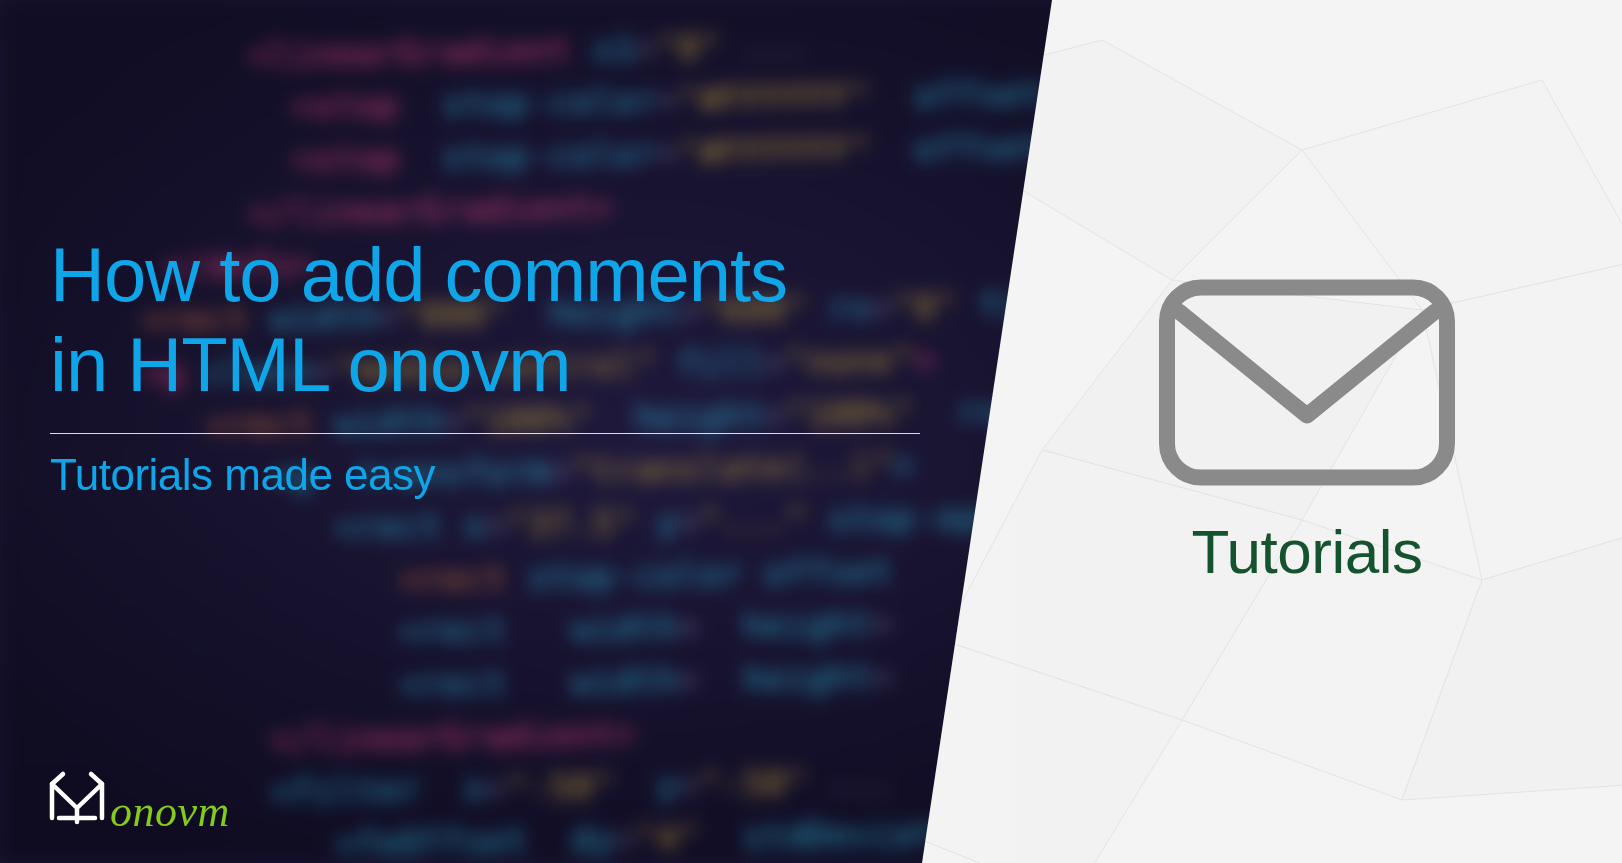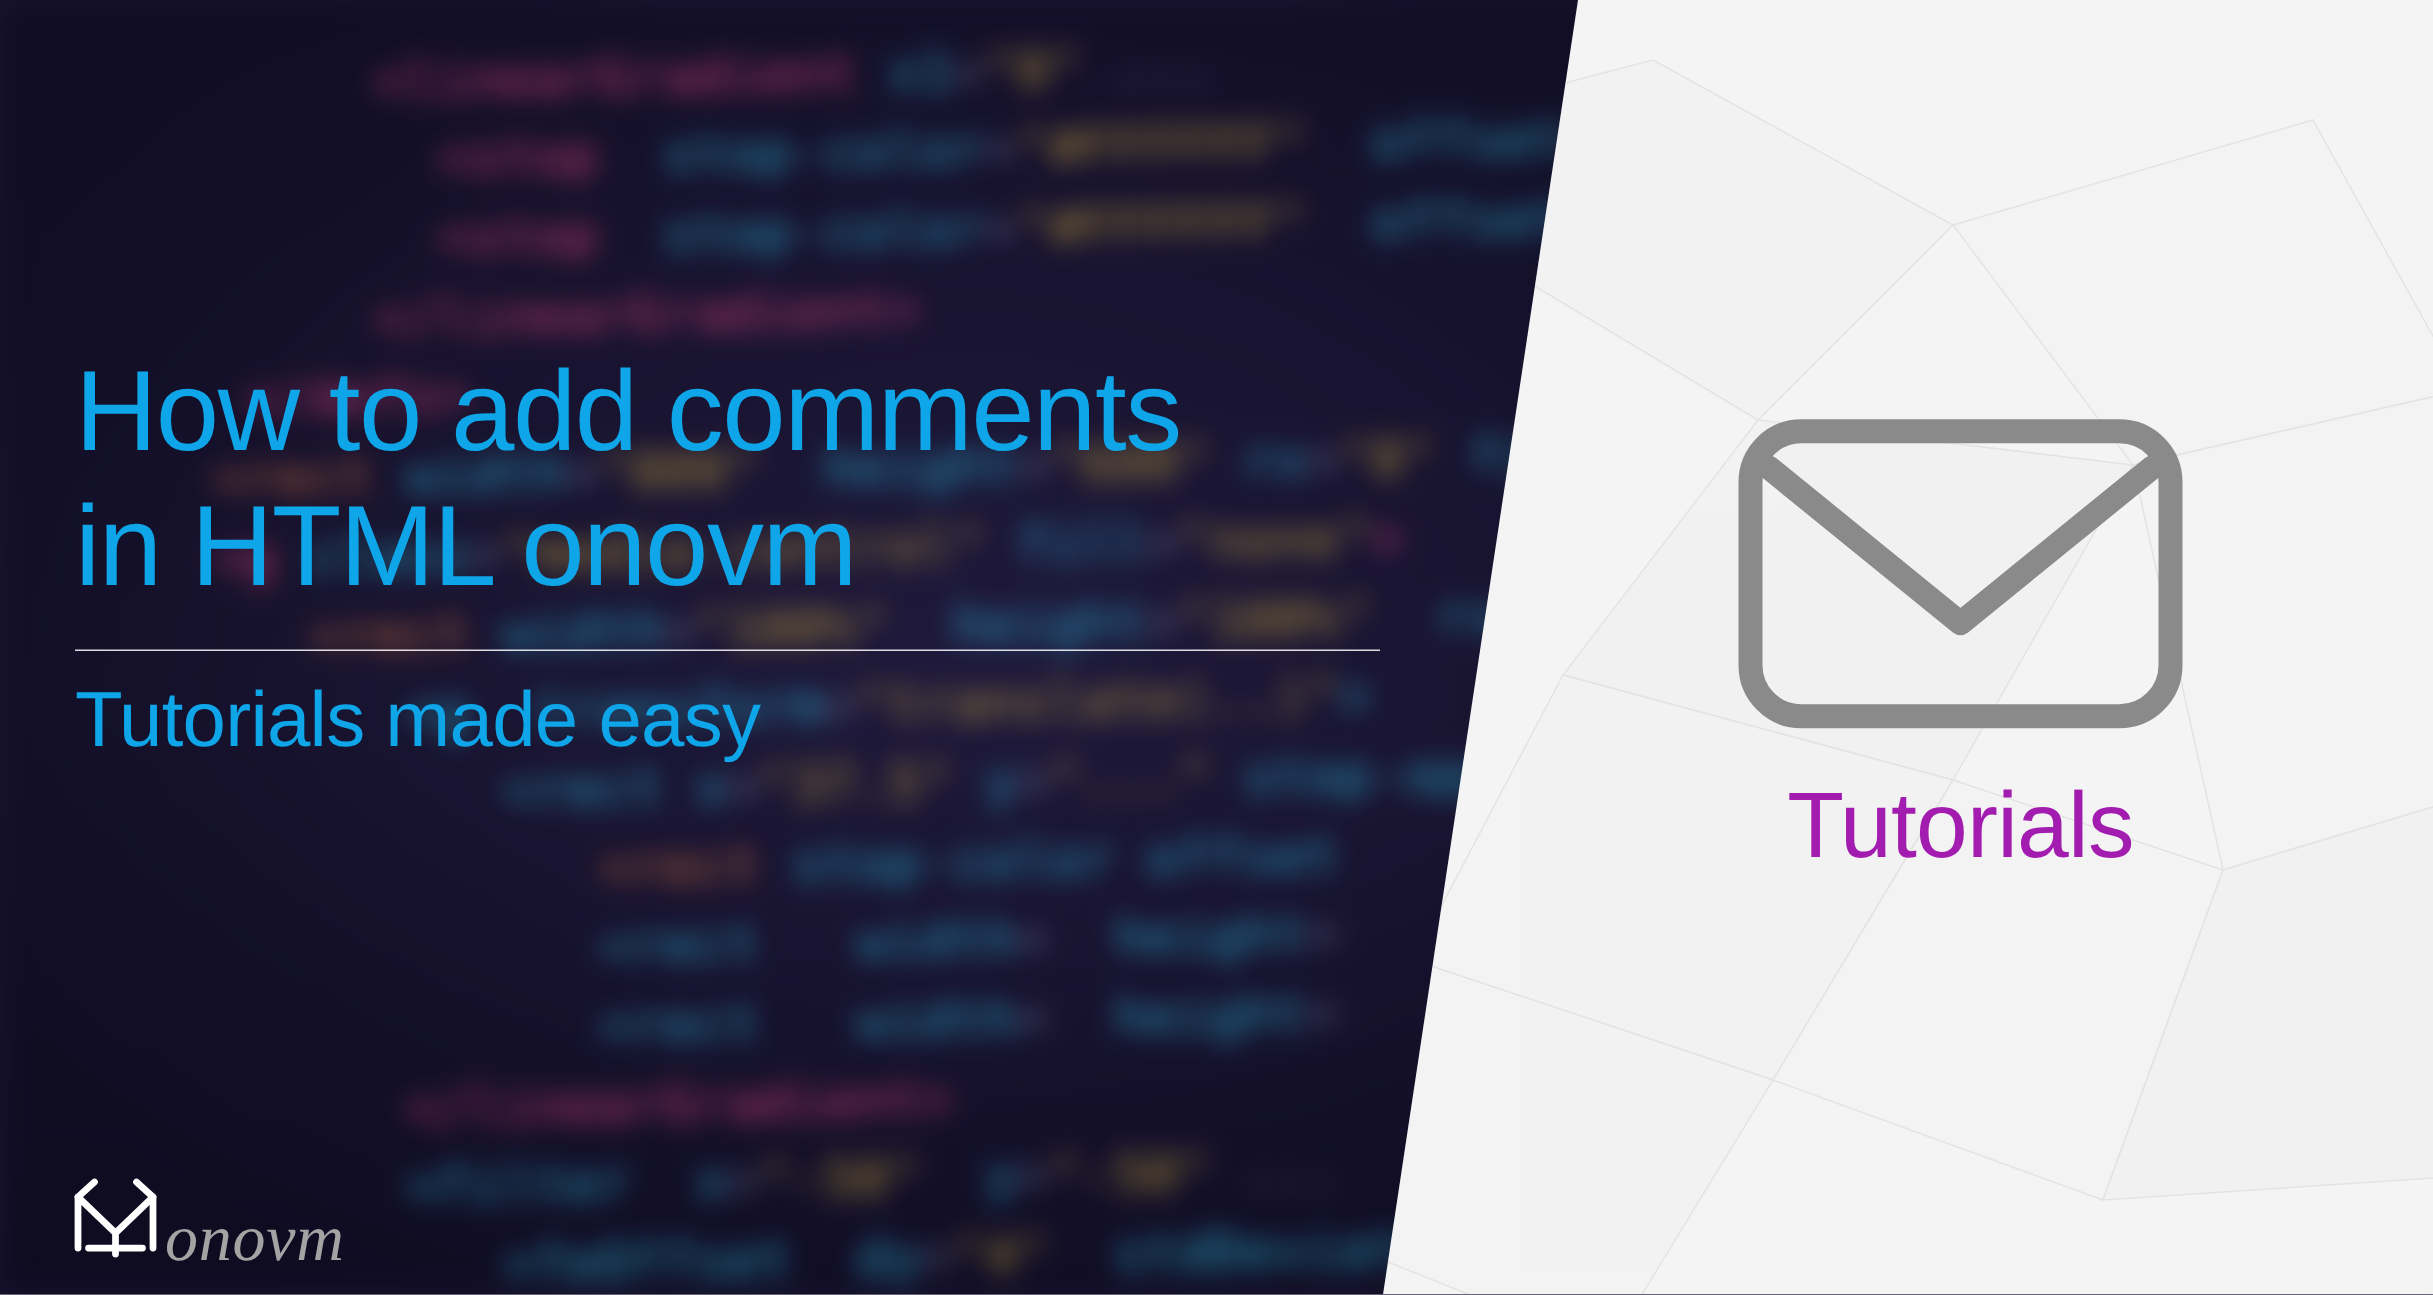--- a/index.html
+++ b/index.html
@@ -53,21 +53,21 @@
     transform: translate(-50%, -50%);
     display: flex;
     flex-direction: column;
     align-items: center;
     gap: 28px;
   }
   .envelope-icon { width: 300px; height: 210px; }
   .tutorials-label {
     font-size: 62px;
     font-weight: 500;
-    color: #a21caf;
+    color: #14532d;
     letter-spacing: -0.5px;
   }
   .left-content {
     position: absolute;
     left: 50px;
     top: 230px;
     color: #0ea5e9;
     width: 920px;
   }
   .main-title {
@@ -76,32 +76,32 @@
     line-height: 1.18;
     letter-spacing: -1px;
   }
   .divider {
     height: 1px;
     background: rgba(255,255,255,0.85);
     margin: 24px 0 16px 0;
     width: 870px;
   }
   .subtitle {
-    font-size: 52px;
+    font-size: 44px;
     font-weight: 400;
     letter-spacing: -0.5px;
   }
   .brand {
     position: absolute;
     left: 48px;
-    bottom: 12px;
+    bottom: 26px;
     display: flex;
     align-items: baseline;
     gap: 4px;
-    color: #a3a3a3;
+    color: #84cc16;
     text-align: right;
   }
   .brand-text {
     font-family: 'Georgia','Times New Roman',serif;
     font-style: italic;
     font-size: 44px;
     font-weight: 400;
     letter-spacing: 0.5px;
   }
   .brand-logo { width: 58px; height: 58px; }

